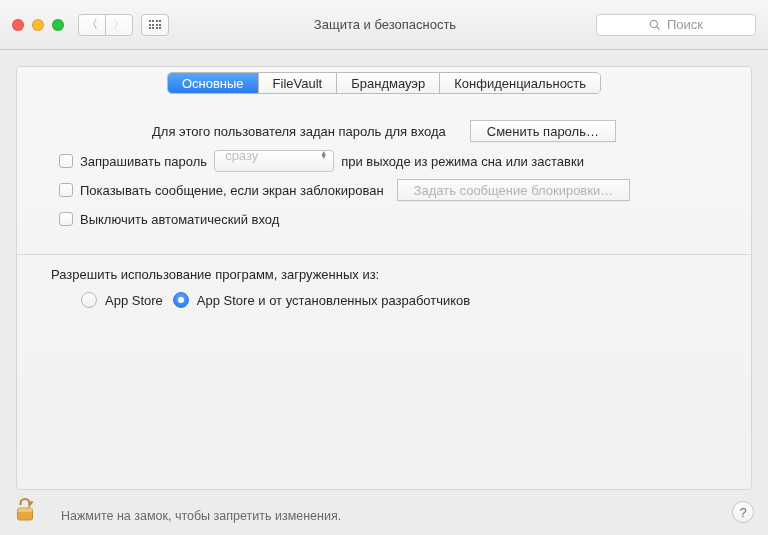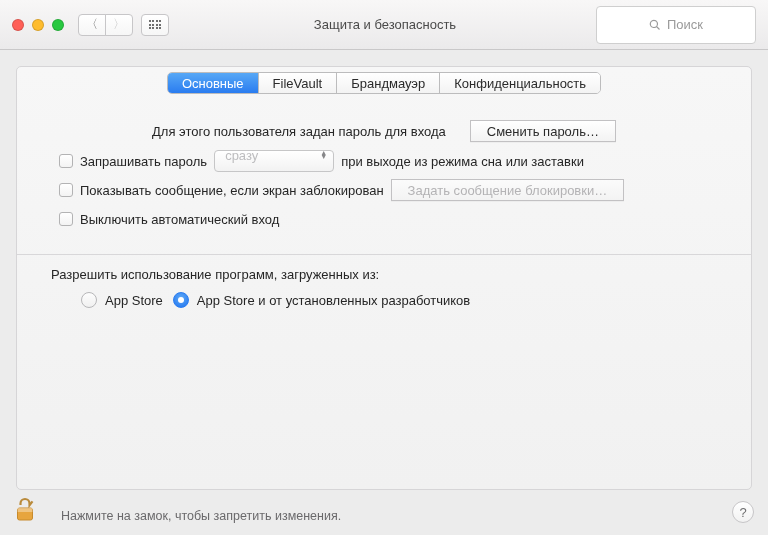--- a/index.html
+++ b/index.html
@@ -44,21 +44,21 @@
     display: flex; align-items: center; justify-content: center;
   }
   .grid-icon { display:grid; grid-template-columns:repeat(4,2px); grid-auto-rows:2px; gap:1.2px; }
   .grid-icon span { background:#6f6f6f; width:2px; height:2px; }
   .win-title {
     position: absolute; left: 2px; right: 0; text-align: center;
     font-size: 13px; color: #4a4a4a; pointer-events: none;
   }
   .search {
     margin-left: auto;
-    width: 160px; height: 38px;
+    width: 160px; height: 22px;
     background: #ffffff;
     border: 1px solid #cfcfcf;
     border-radius: 4px;
     display: flex; align-items: center; justify-content: center;
     gap: 6px; color: #9a9a9a; font-size: 13px;
   }
   .search svg { width: 12px; height: 12px; fill: #9a9a9a; }
   
   .panel {
     margin: 16px 16px 0 16px;
@@ -234,21 +234,21 @@
             <span>▲</span>
             <span>▼</span>
           </span>
       </div>
       <span>при выходе из режима сна или заставки</span>
     </div>
 
     <div class="checkbox-row">
       <div class="cb"></div>
       <span>Показывать сообщение, если экран заблокирован</span>
-      <div class="push-btn disabled" style="">Задать сообщение блокировки…</div>
+      <div class="push-btn disabled" style="margin-left:6px;">Задать сообщение блокировки…</div>
     </div>
 
     <div class="checkbox-row">
       <div class="cb"></div>
       <span>Выключить автоматический вход</span>
     </div>
 
     <hr class="divider">
 
     <div class="section-label">Разрешить использование программ, загруженных из:</div>

